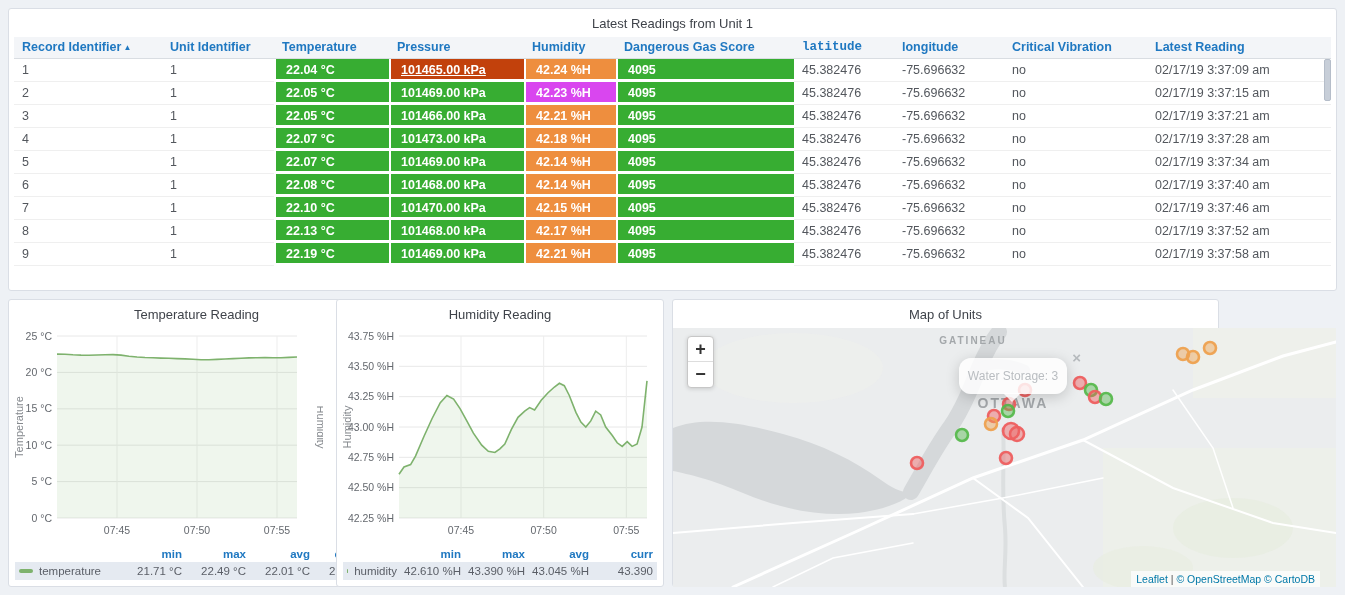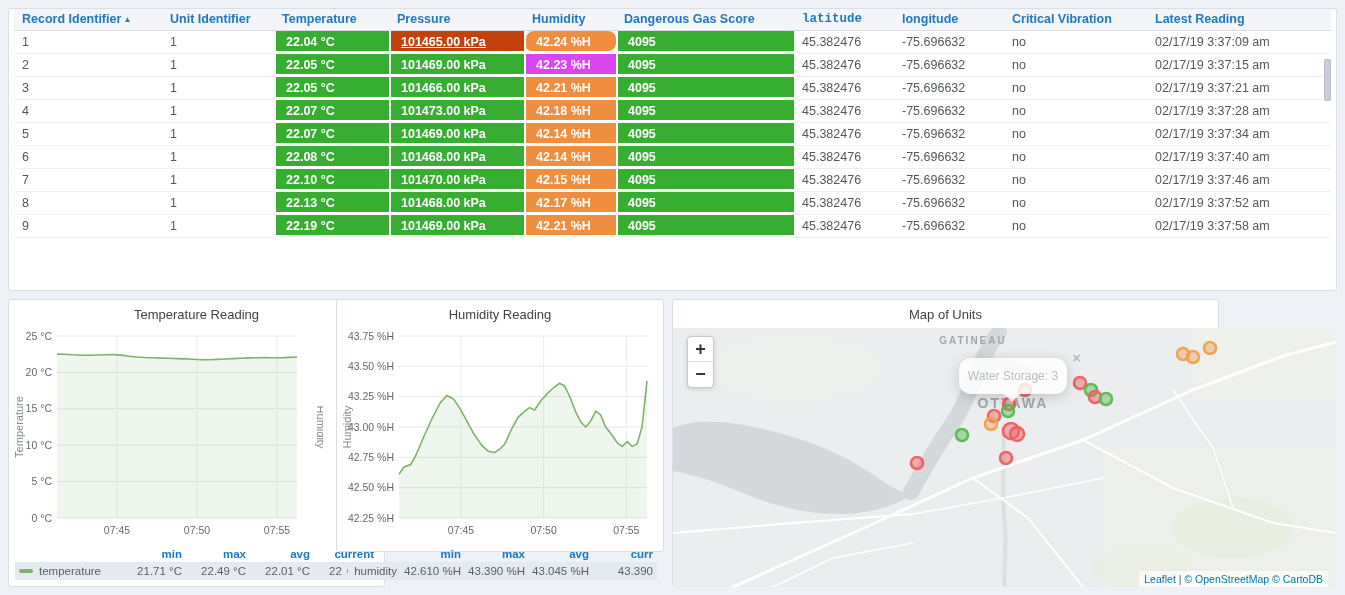--- a/index.html
+++ b/index.html
@@ -46,21 +46,21 @@
   .sort-arrow { font-size:8px; color:#1f78c1; vertical-align:1px; }
   .pagination { text-align:center; padding-top:4px; font-size:12.5px; }
   .pagination span { display:inline-block; margin:0 7px; color:#8b9096; cursor:pointer; }
   .pagination span.active { color:#1f78c1; font-weight:700; }
   .vscroll {
     position:absolute; right:5px; top:50px; width:7px; height:42px;
     background:#c7ced8; border:1px solid #b5bdc9; border-radius:2px;
   }
   
   #temp-panel { left:8px; top:299px; width:377px; height:288px; }
-  #hum-panel  { left:336px; top:299px; width:328px; height:253px; }
+  #hum-panel  { left:336px; top:299px; width:328px; height:288px; }
   .chart-wrap { padding:0 4px; }
   svg text { font-family:"Liberation Sans", sans-serif; }
   .legend { margin:2px 6px 0 6px; font-size:11.5px; }
   .legend .hdr { display:flex; font-weight:700; color:#1f78c1; padding:2px 4px 2px 4px; }
   .legend .row { display:flex; background:#e5eaf1; color:#5a5e66; padding:3px 4px; align-items:center; }
   .legend .name { flex:1 1 auto; display:flex; align-items:center; gap:6px; overflow:hidden; white-space:nowrap;}
   .legend .col { width:64px; text-align:right; flex:0 0 auto; white-space:nowrap; overflow:hidden;}
   .swatch { display:inline-block; width:14px; height:4px; border-radius:2px; background:#7eb26d; }
   
   #map-panel { left:672px; top:299px; width:547px; height:288px; }
@@ -93,30 +93,31 @@
     cursor:pointer; font-weight:700;
   }
   .map-legend {
     position:absolute; left:14px; bottom:10px; z-index:5;
     background:#fff; border-radius:5px; box-shadow:0 1px 5px rgba(0,0,0,0.25);
     padding:7px 10px 7px 8px; font-size:12.5px; color:#45494e;
   }
   .map-legend .item { display:flex; align-items:center; gap:7px; margin:3px 0; }
   .map-legend .sw { width:14px; height:14px; border-radius:2px; }
   .map-attrib {
-    position:absolute; right:8px; bottom:0; z-index:5;
+    position:absolute; right:16px; bottom:0; z-index:5;
     background:rgba(255,255,255,0.72); padding:2px 5px;
     font-size:10.5px; color:#555;
   }
   .map-attrib a { color:#0078a8; text-decoration:none; cursor:pointer; }
 </style>
 </head>
 <body>
 
 <div class="panel" id="table-panel">
+  <div class="panel-title">Latest Readings from Unit 1</div>
   <table class="readings">
     <thead>
         <tr>
           <th style="width: 148px;">Record Identifier<span class="sort-arrow"> ▲</span></th>
           <th style="width: 112px;">Unit Identifier</th>
           <th style="width: 115px;">Temperature</th>
           <th style="width: 135px;">Pressure</th>
           <th style="width: 92px;">Humidity</th>
           <th style="width: 178px;">Dangerous Gas Score</th>
           <th style="width: 100px; font-family: Liberation Mono, monospace;">latitude</th>
@@ -124,21 +125,21 @@
           <th style="width: 143px;">Critical Vibration</th>
           <th style="width: 184px;">Latest Reading</th>
         </tr>
       </thead>
     <tbody>
         <tr>
           <td>1</td>
           <td>1</td>
           <td class="c" style="background: rgb(55, 173, 50);">22.04 °C</td>
           <td class="c" style="background: #c2410c; text-decoration: underline;">101465.00 kPa</td>
-          <td class="c" style="background: rgb(238, 142, 62); border-radius: 8px;">42.24 %H</td>
+          <td class="c" style="background: rgb(238, 142, 62);">42.24 %H</td>
           <td class="c" style="background: rgb(55, 173, 50);">4095</td>
           <td>45.382476</td>
           <td>-75.696632</td>
           <td>no</td>
           <td>02/17/19 3:37:09 am</td>
         </tr>
         <tr>
           <td>2</td>
           <td>1</td>
           <td class="c" style="background: rgb(55, 173, 50);">22.05 °C</td>

